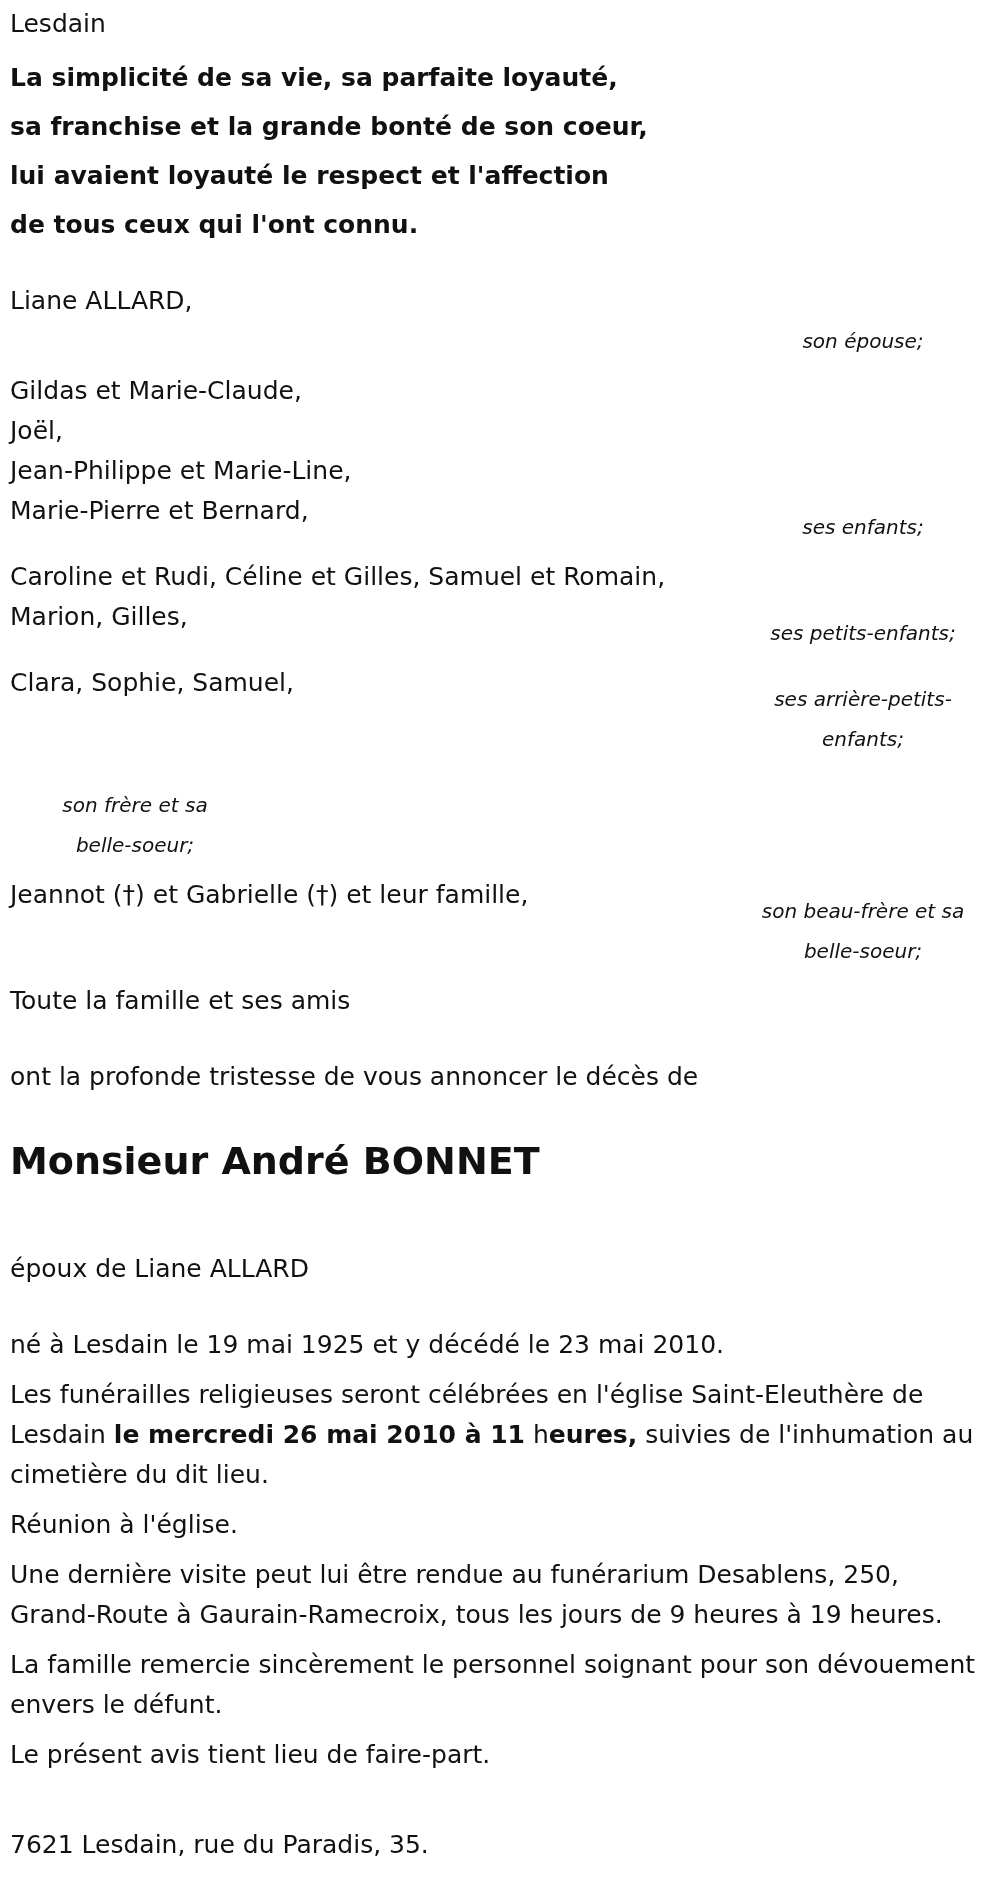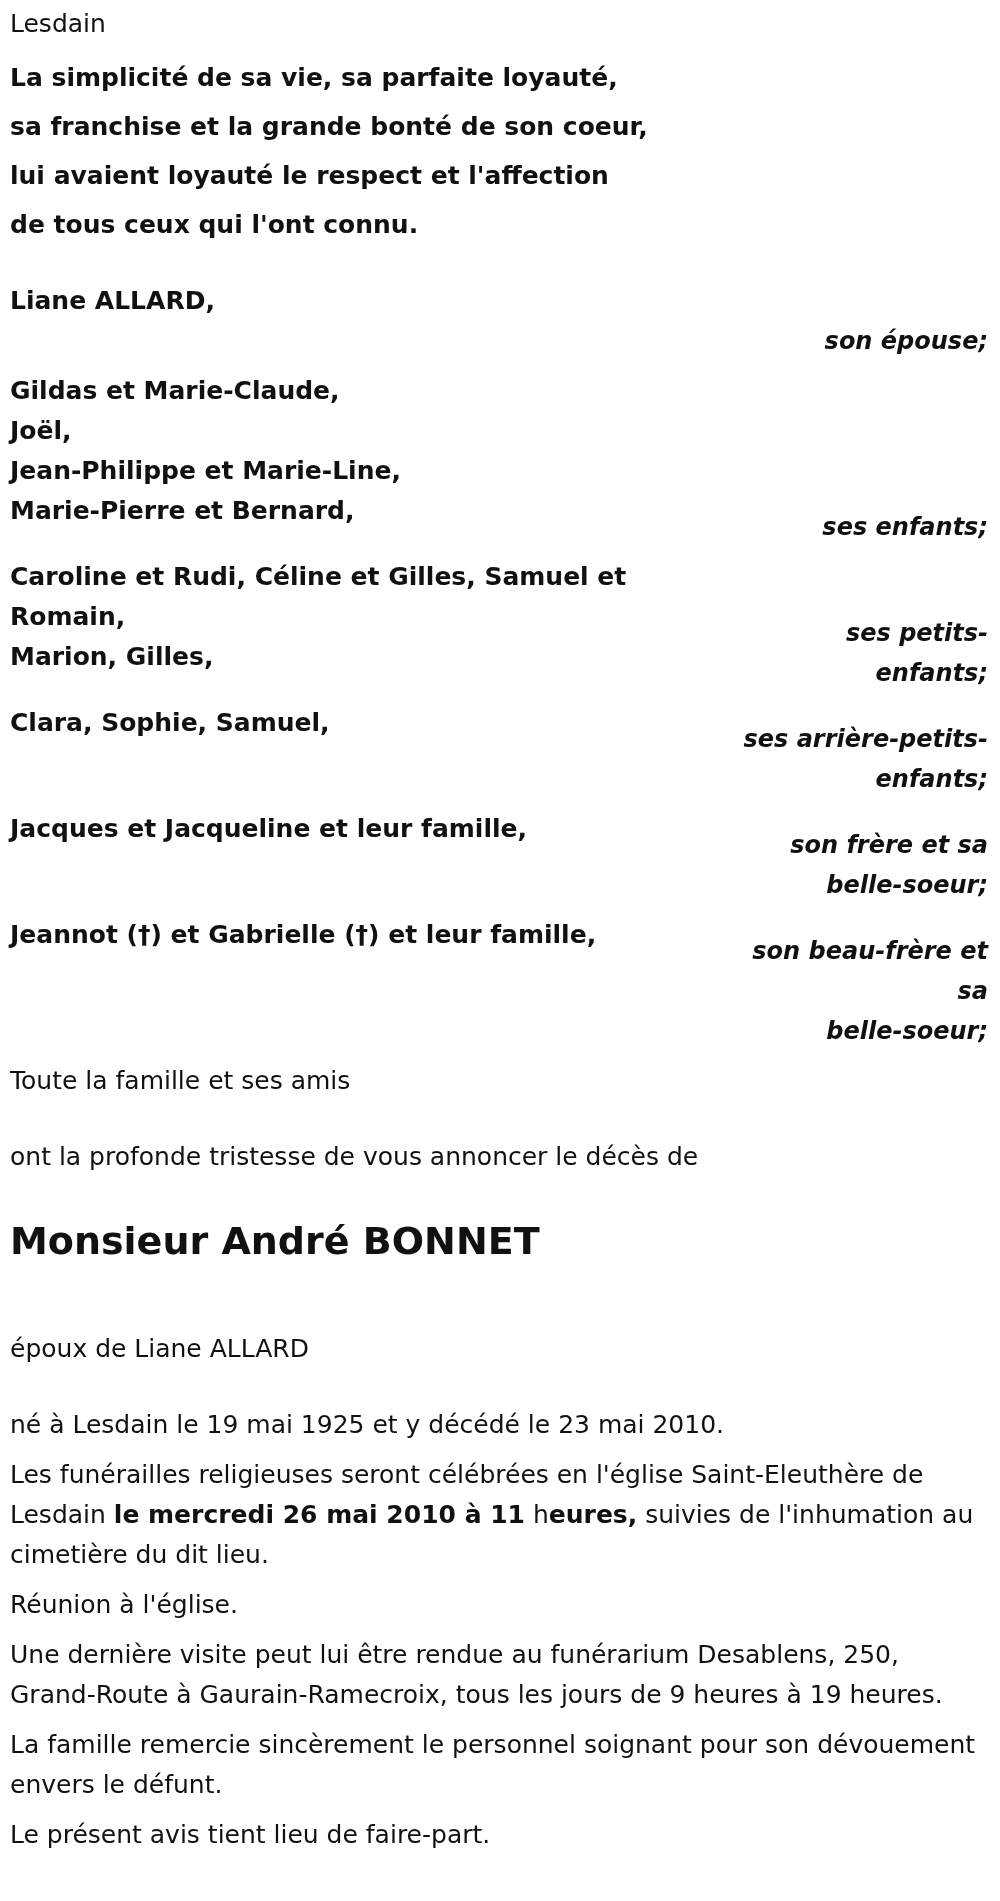--- a/index.html
+++ b/index.html
@@ -8,26 +8,26 @@
       min-height: 1901px;
       font-family: "DejaVu Sans", sans-serif;
       color: #111111;
       font-size: 25px;
       line-height: 40px;
     }
     .page { padding: 4px 12px 40px 10px; }
     .intro-line { margin: 0; }
     .poem { margin: 9px 0 0 0; font-weight: bold; line-height: 49px; }
     .poem p { margin: 0; }
-    .fam-block { display: flex; justify-content: space-between; margin-top: 0; font-weight: bold; }
+    .fam-block { display: flex; justify-content: space-between; margin-top: 0; }
     .fam-left { flex: 1 1 auto; }
     .fam-left p { margin: 0; }
     .fam-right {
-      width: 250px; flex: 0 0 250px; text-align: right; font-style: italic;
-      font-size: 24px; display: flex; flex-direction: column; justify-content: flex-end;
+      width: 250px; flex: 0 0 250px; text-align: center; font-style: italic;
+      font-size: 20px; display: flex; flex-direction: column; justify-content: flex-end;
     }
     .fam-right span { display: block; }
     .group { margin-bottom: 10px; }
     .spacer-lg { height: 40px; }
     .spacer-md { height: 26px; }
     .deceased-name {
       font-size: 38px; font-weight: bold; line-height: 48px; margin: 40px 0 64px 0;
     }
     .para { margin: 0 0 10px 0; }
     .para b { font-weight: bold; margin-top: 36px; }
@@ -85,23 +85,20 @@
     <div class="fam-left">
       <p>Clara, Sophie, Samuel,</p>
     </div>
     <div class="fam-right" style="padding-top:16px">
       <span>ses arrière-petits-</span>
       <span>enfants;</span>
     </div>
   </div>
 
   <div class="fam-block group">
-    <div class="fam-left">
-      <p>Jacques et Jacqueline et leur famille,</p>
-    </div>
     <div class="fam-right" style="padding-top:16px">
       <span>son frère et sa</span>
       <span>belle-soeur;</span>
     </div>
   </div>
 
   <div class="fam-block group">
     <div class="fam-left">
       <p>Jeannot (†) et Gabrielle (†) et leur famille,</p>
     </div>

